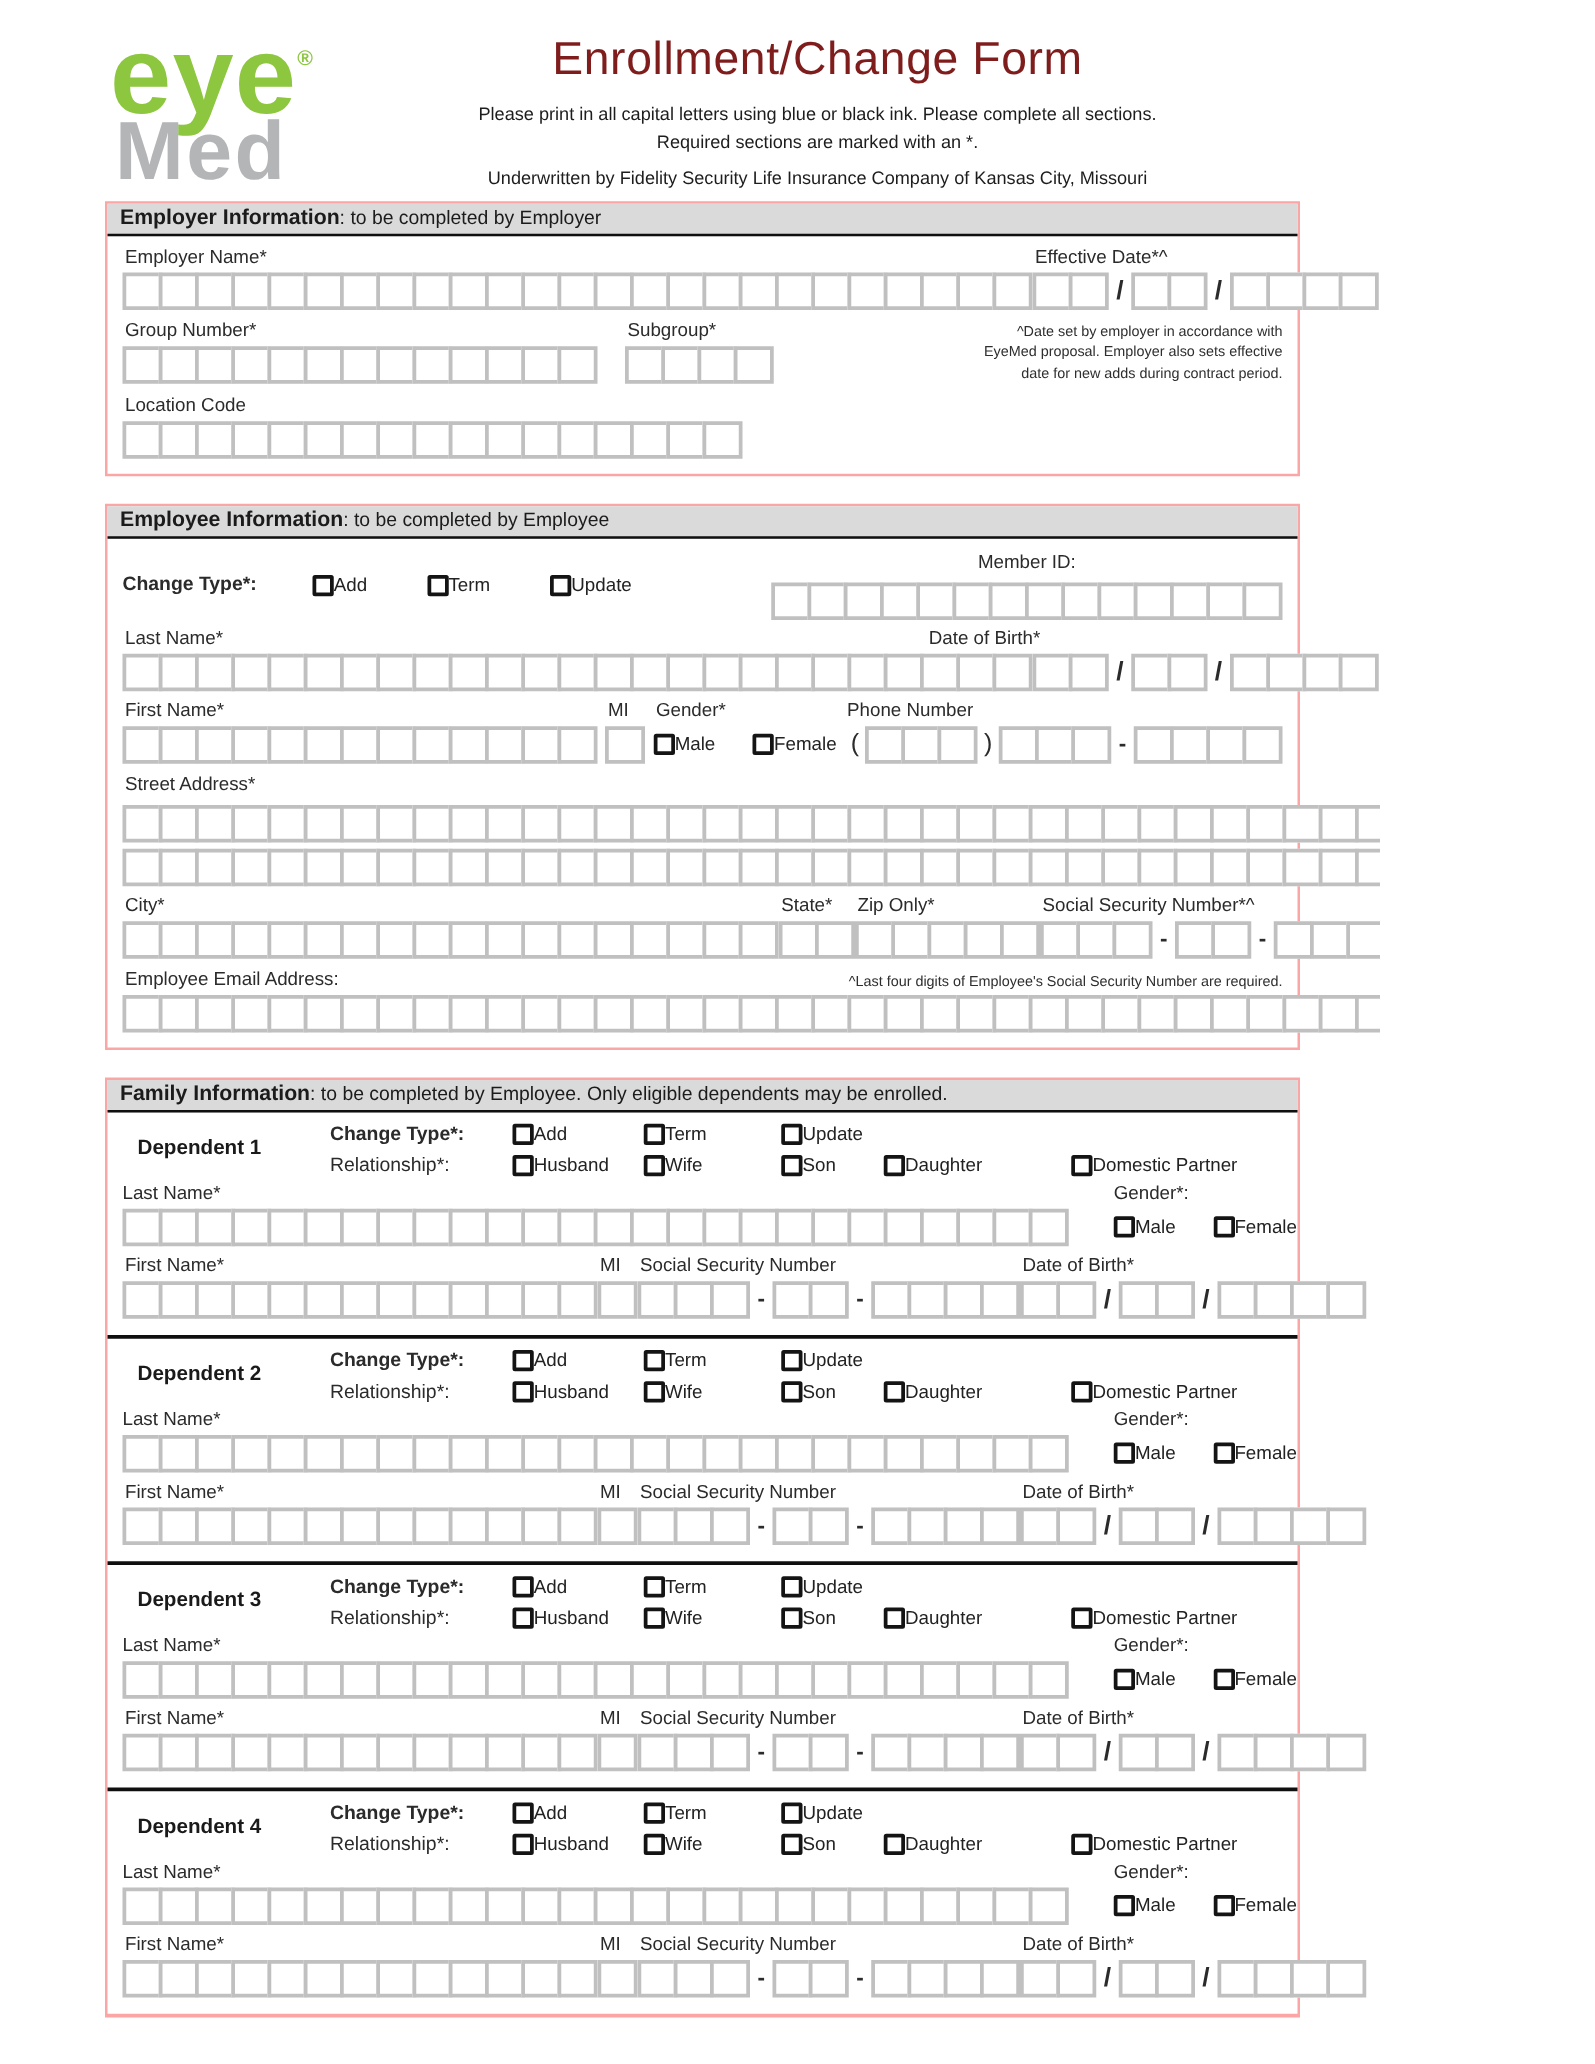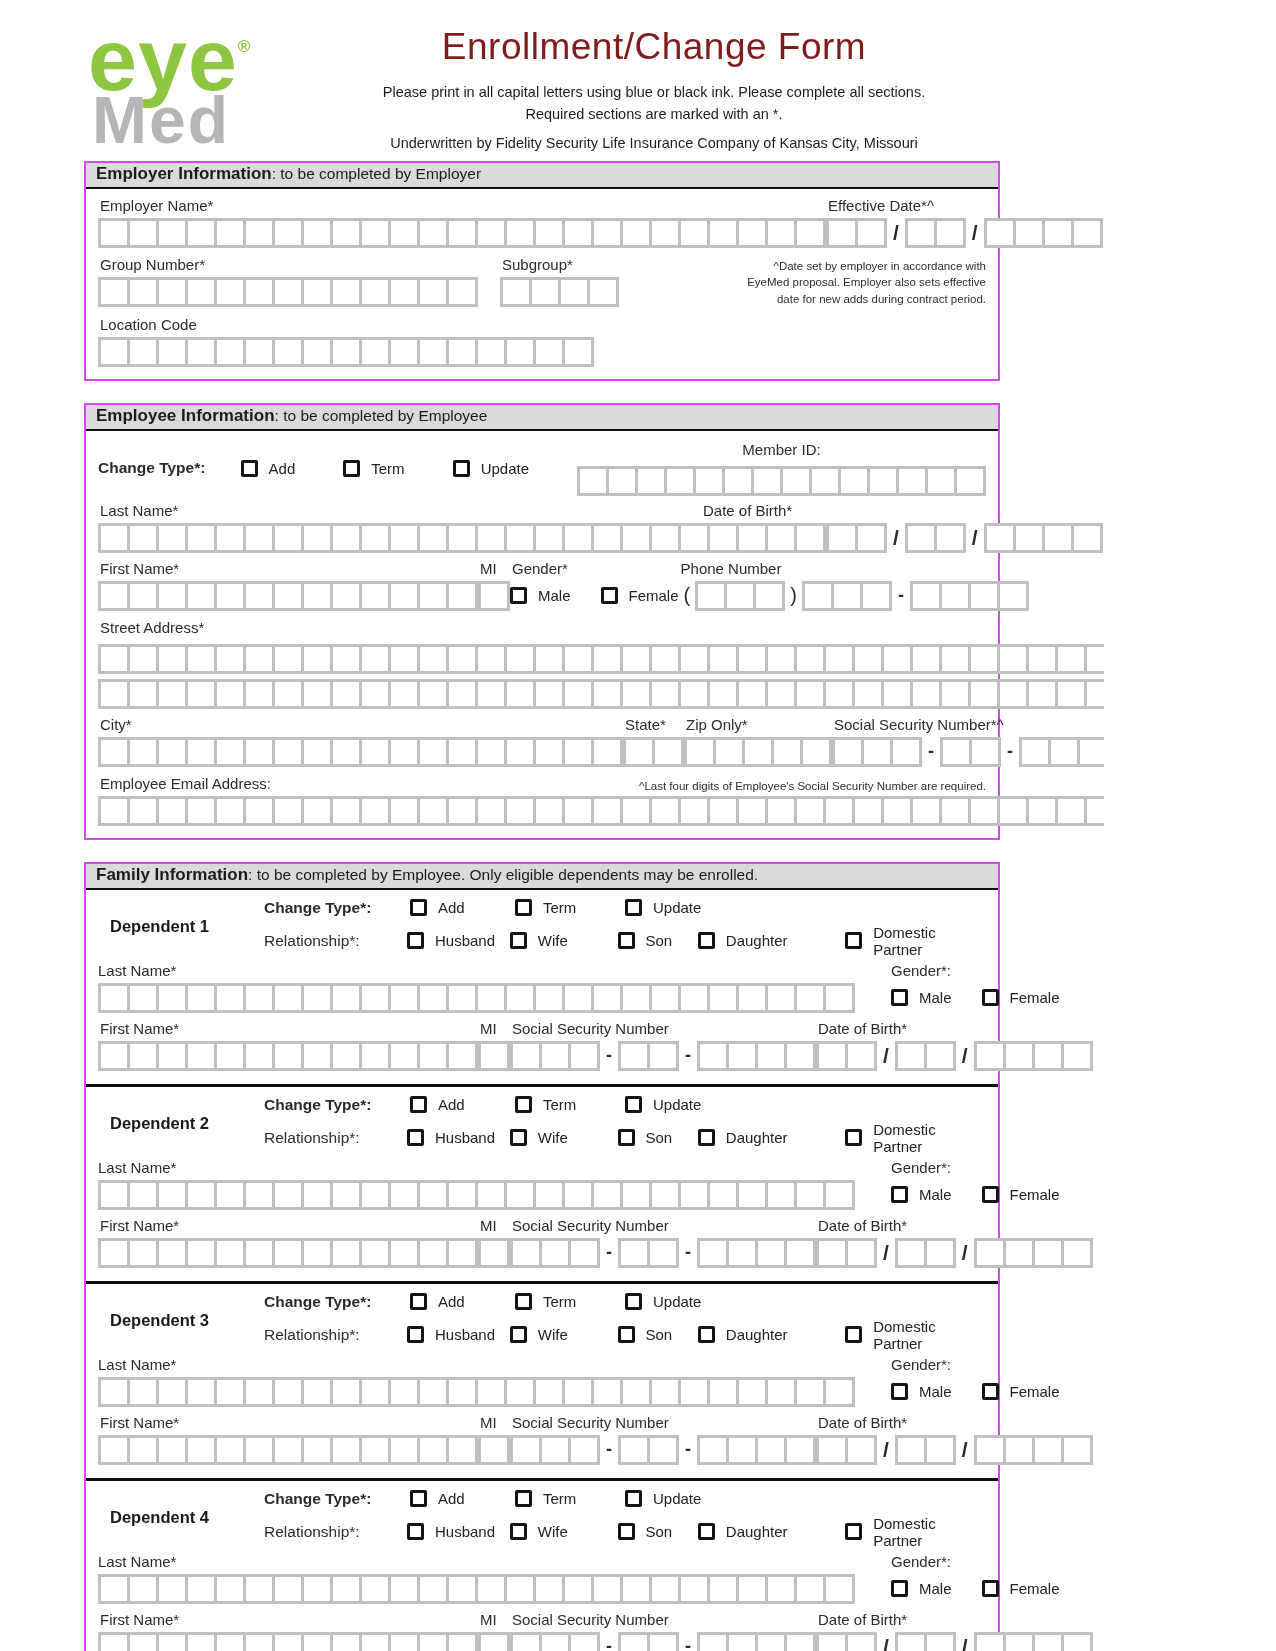--- a/index.html
+++ b/index.html
@@ -11,41 +11,41 @@
   .logo { width:262px; line-height:0.78; user-select:none; }
   .logo-eye { color:#8dc63f; font-size:88px; font-weight:bold; letter-spacing:1px; }
   .logo-eye .reg { font-size:17px; vertical-align:38px; letter-spacing:0; }
   .logo-med { color:#b3b5b7; font-size:66px; font-weight:bold; letter-spacing:2px; margin-left:4px; }
   .header-right { flex:1; display:flex; flex-direction:column; justify-content:flex-end; text-align:center; }
   .form-title { font-size:37px; color:#7f1d1d; letter-spacing:0.5px; margin-bottom:14px; }
   .instr { font-size:14.5px; color:#1d1d1d; line-height:1.5; }
   .underwritten { font-size:14.5px; color:#1d1d1d; margin-top:9px; }
 
   
-  .section { border:2px solid #d946ef; margin:0 104px 22px 84px; background:#fff; }
+  .section { border:2px solid #fca5a5; margin:0 64px 22px 84px; background:#fff; }
   .section.family { border-bottom-width:3px; }
   .sec-head { background:#dadada; border-bottom:2px solid #0f0f0f; padding:1px 10px 3px 10px; font-size:15.5px; color:#1b1b1b; }
   .sec-head b { font-size:17px; font-weight:bold; }
   .sec-body { padding:4px 12px 12px 12px; }
 
   .lbl { font-size:15px; color:#2b2b2b; }
   .bold { font-weight:bold; }
 
   
   .boxes { display:flex; }
   .box { flex:none; width:32px; height:30px; background:#fff; border:3px solid #c0c0c0; margin-left:-3px; }
   .boxes .box:first-child { margin-left:0; }
 
   .dategroup { display:flex; align-items:center; }
   .slash { font-size:21px; color:#2b2b2b; margin:0 6px; font-weight:bold; }
   .dash { font-size:18px; color:#2b2b2b; margin:0 6px; font-weight:bold; }
   .paren { font-size:20px; color:#2b2b2b; margin:0 5px; }
 
   
-  .cb-item { display:flex; align-items:center; gap:11px; }
+  .cb-item { display:flex; align-items:center; gap:0; }
   .cb { flex:none; width:17px; height:17px; border:3px solid #141414; border-radius:2px; background:#fff; }
   .cb-lbl { font-size:15px; color:#222; }
   .col { display:flex; flex-direction:column; gap:4px; }
   .col > .lbl { margin-left:2px; }
 
   
   .emp-row1 { display:flex; justify-content:space-between; margin-top:4px; }
   .emp-row2 { display:flex; margin-top:8px; }
   .emp-note { margin-left:auto; width:255px; text-align:right; font-size:11.5px; color:#2e2e2e; line-height:1.45; padding-top:2px; }
   .subgroup-col { margin-left:22px; }

